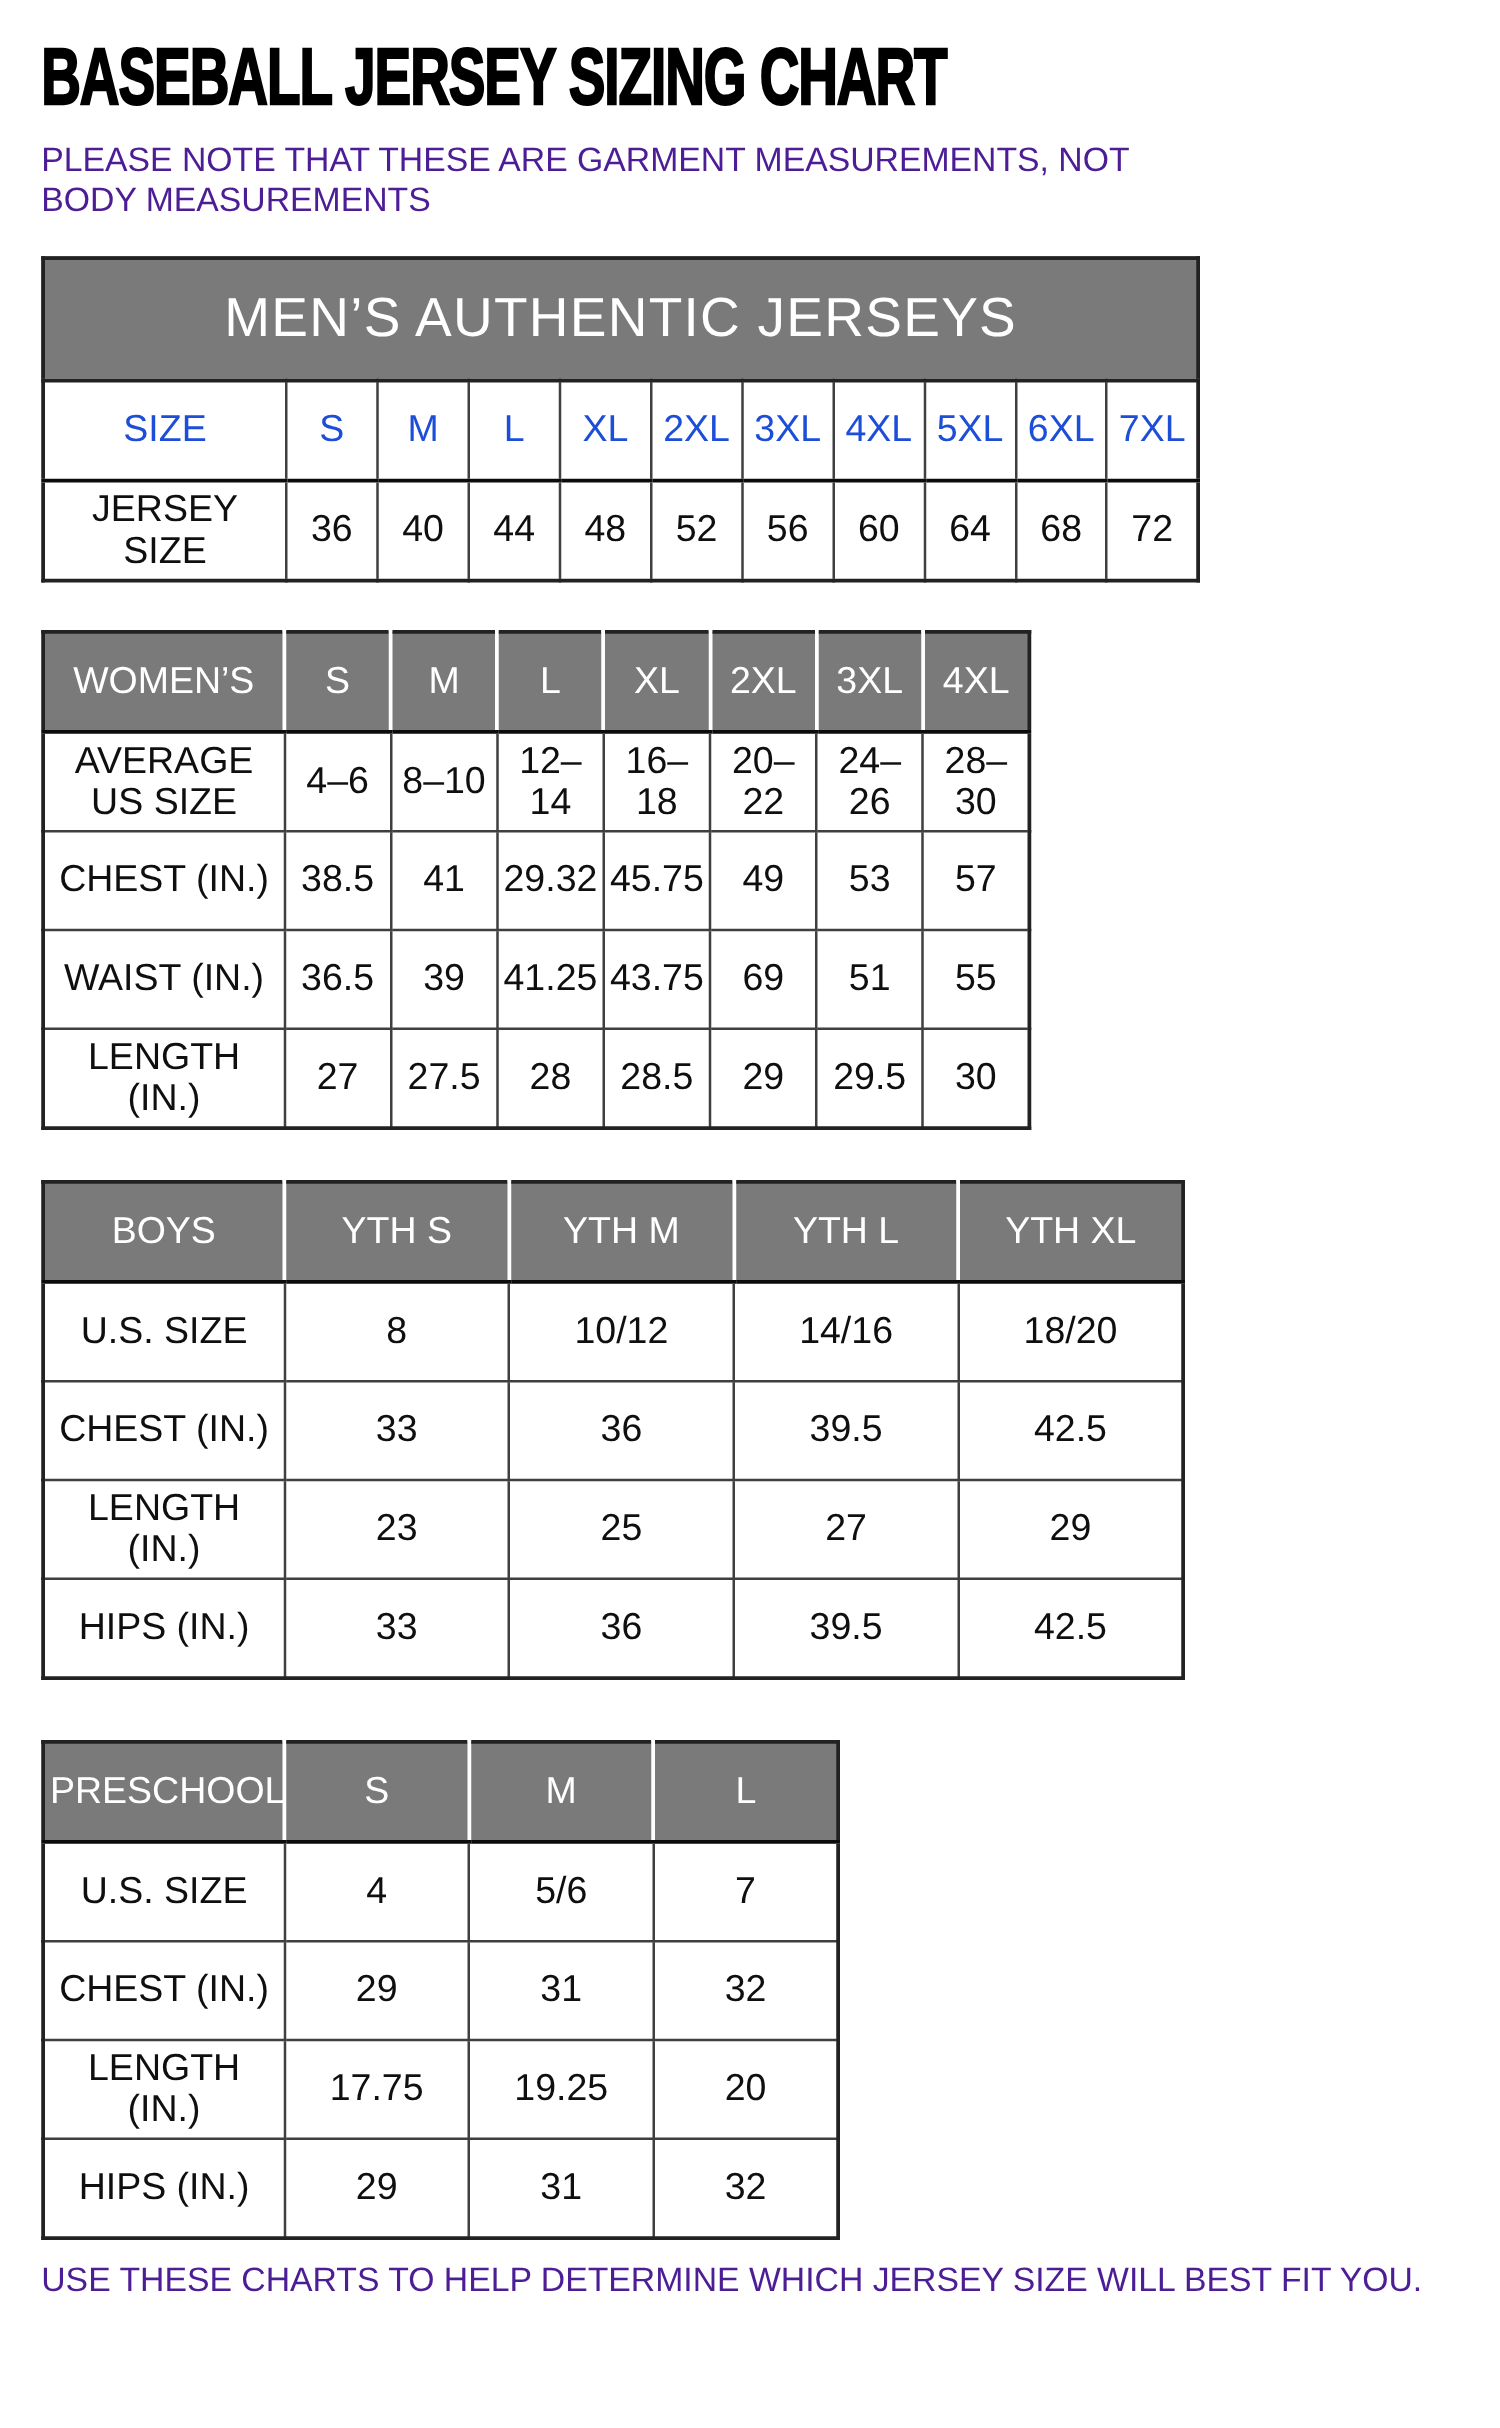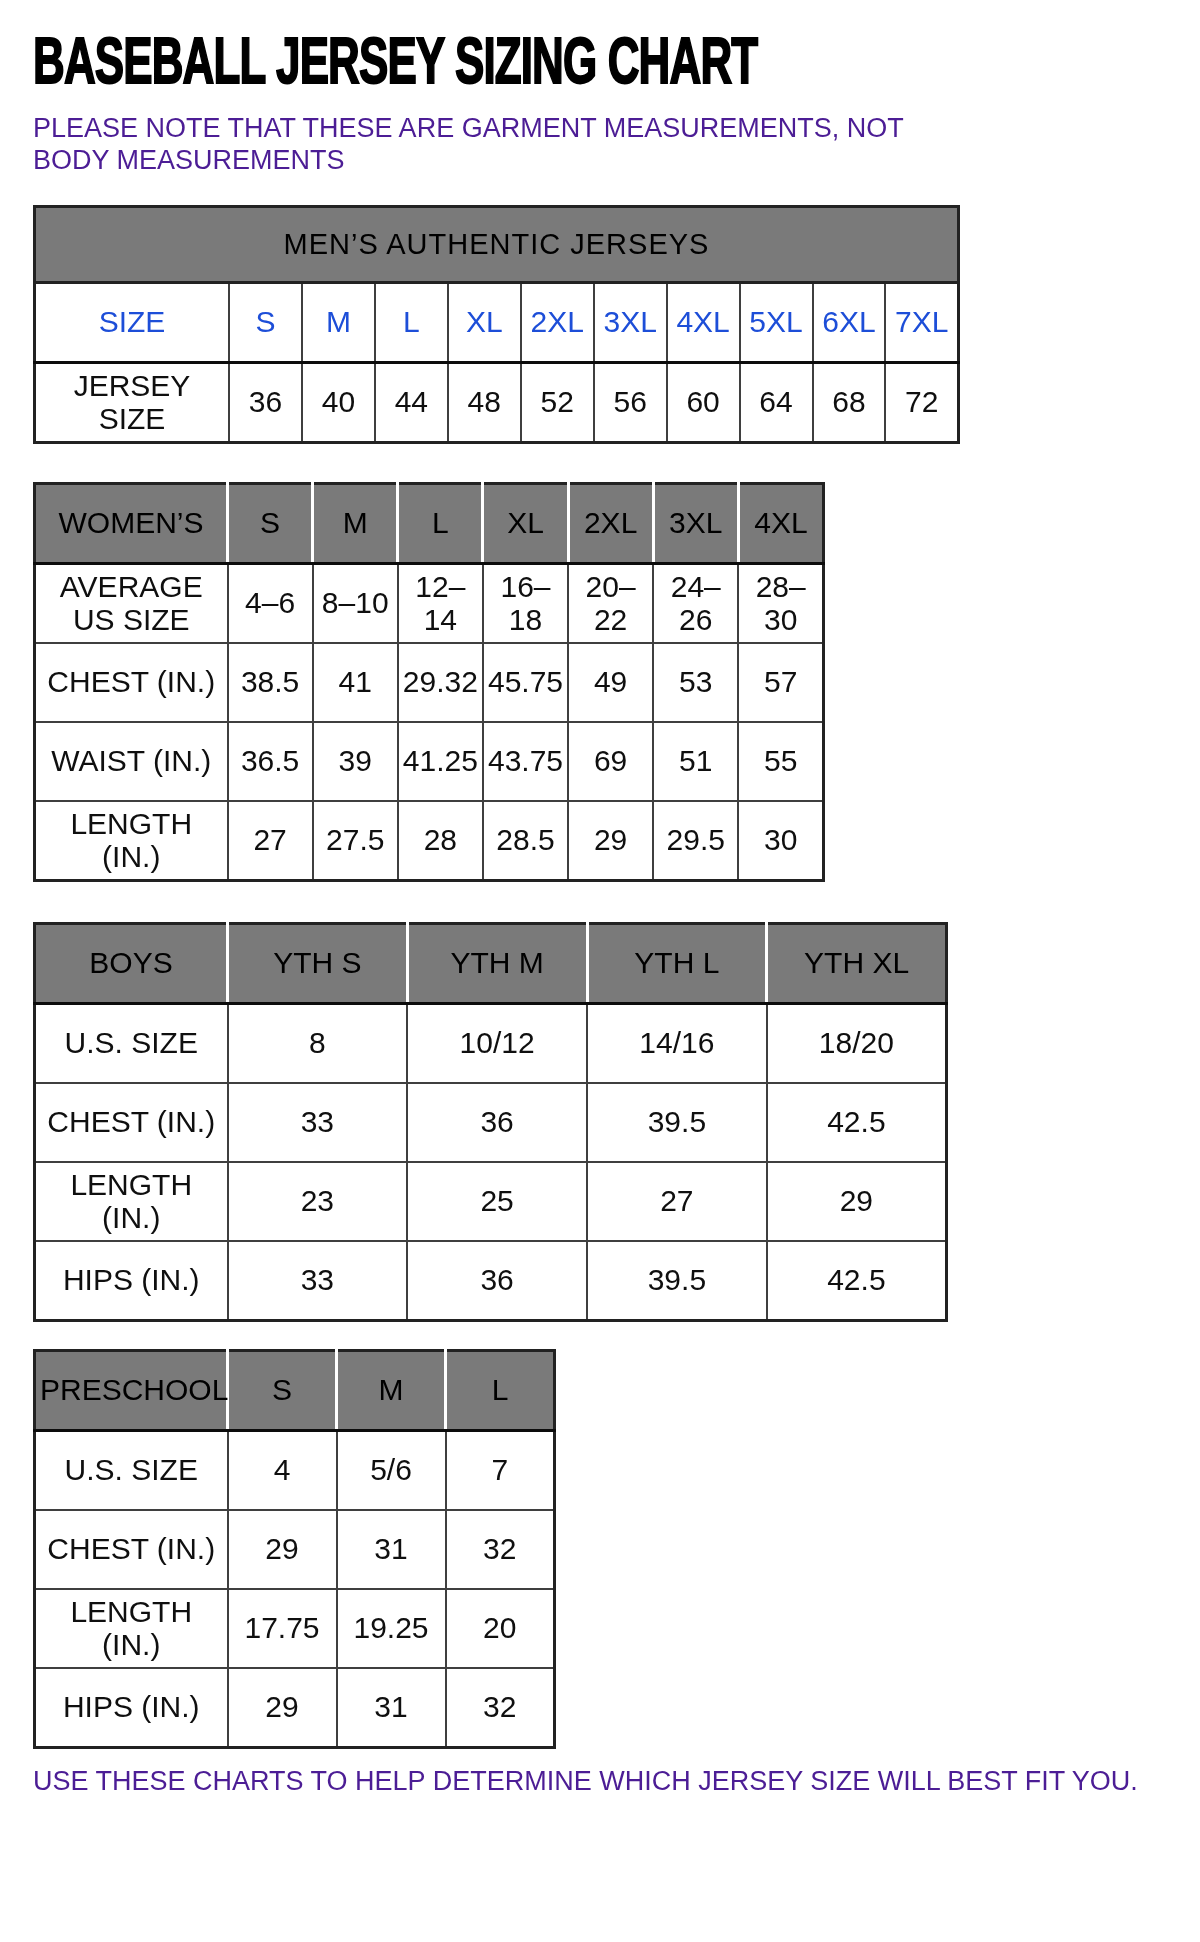--- a/index.html
+++ b/index.html
@@ -32,29 +32,29 @@
     margin:0;
   }
   .note.top { margin-top:20px; max-width:910px; }
   .note.bottom { margin-top:16px; padding-bottom:6px; }
 
   
   .size-section { margin:0; }
   .size-section.mens      { width:927px; margin-top:28px; }
   .size-section.womens    { width:792px; margin-top:38px; }
   .size-section.boys      { width:915px; margin-top:40px; }
-  .size-section.preschool { width:523px; margin-top:27px; }
+  .size-section.preschool { width:639px; margin-top:48px; }
 
   .banner {
     box-sizing:border-box;
     width:100%;
-    height:76px;
+    height:98px;
     background:#7a7a7a;
-    color:#000000;
-    font-size:29px;
+    color:#ffffff;
+    font-size:44px;
     letter-spacing:1px;
     display:flex;
     align-items:center;
     justify-content:center;
     border:3px solid #222;
     border-bottom:none;
   }
 
   table.size-table {
     width:100%;
@@ -80,21 +80,21 @@
   .preschool table.size-table th.row-label { width:182px; }
 
   table.size-table thead th { border-bottom:3px solid #0c0c0c; }
 
   
   .mens table.size-table thead th { background:#ffffff; color:#1d4ed8; }
 
   
   .gray-head table.size-table thead th {
     background:#7a7a7a;
-    color:#000000;
+    color:#ffffff;
   }
   .gray-head table.size-table thead th + th { border-left:3px solid #ffffff; }
 </style>
 </head>
 <body>
 
 <div class="page">
 
   <h1 class="title">BASEBALL JERSEY SIZING CHART</h1>
 

